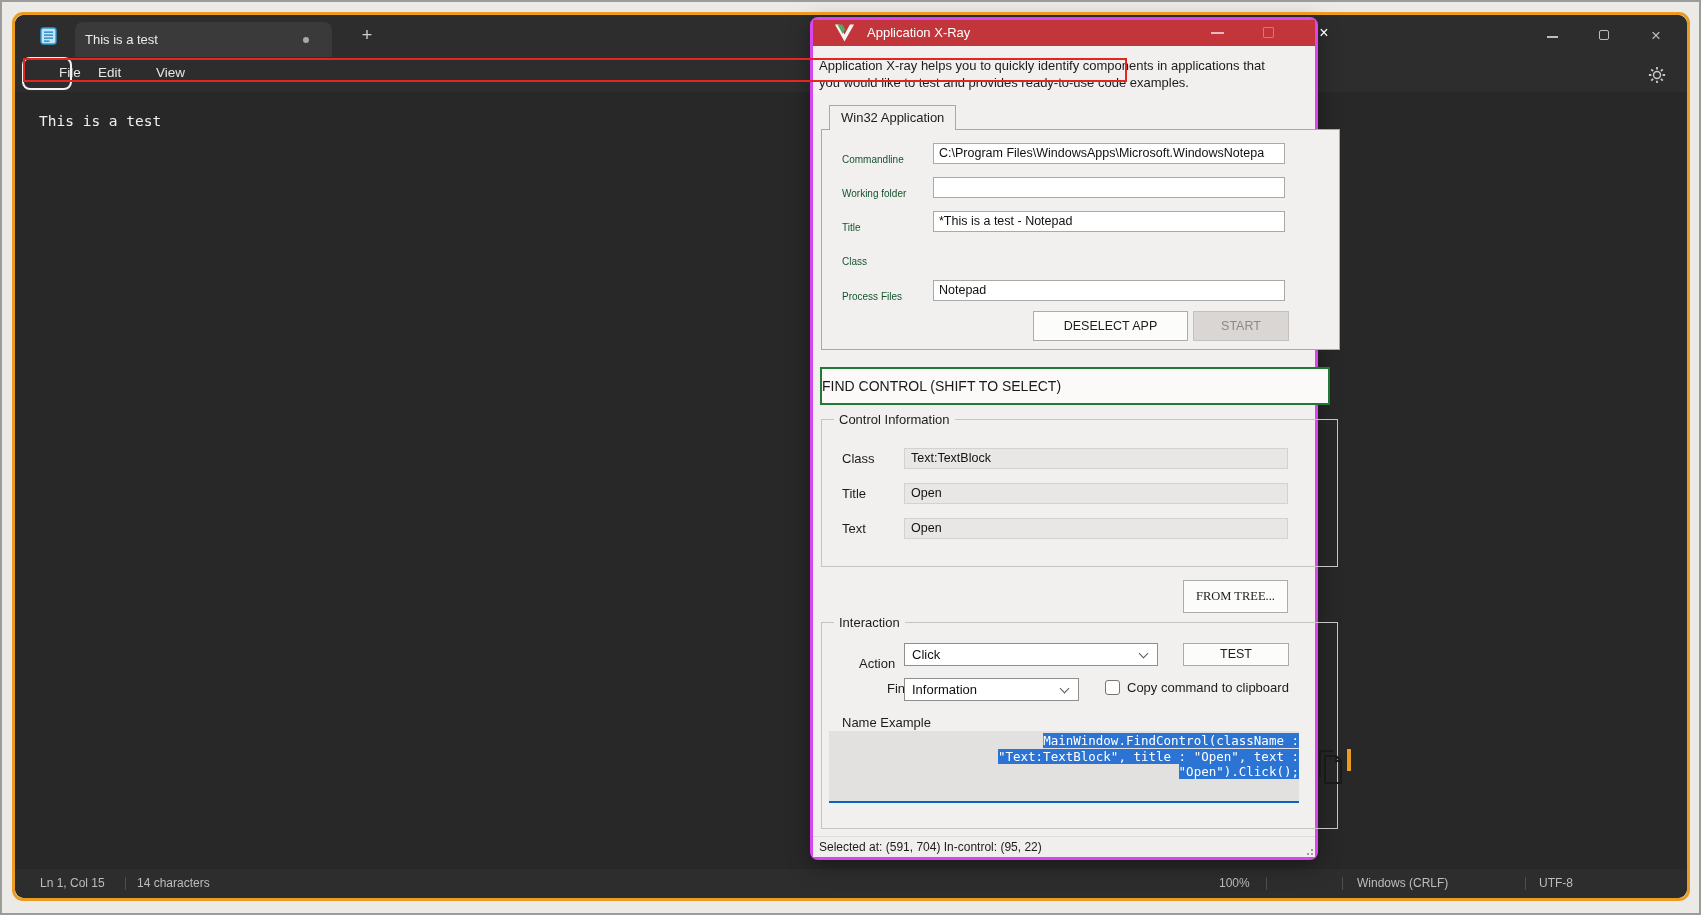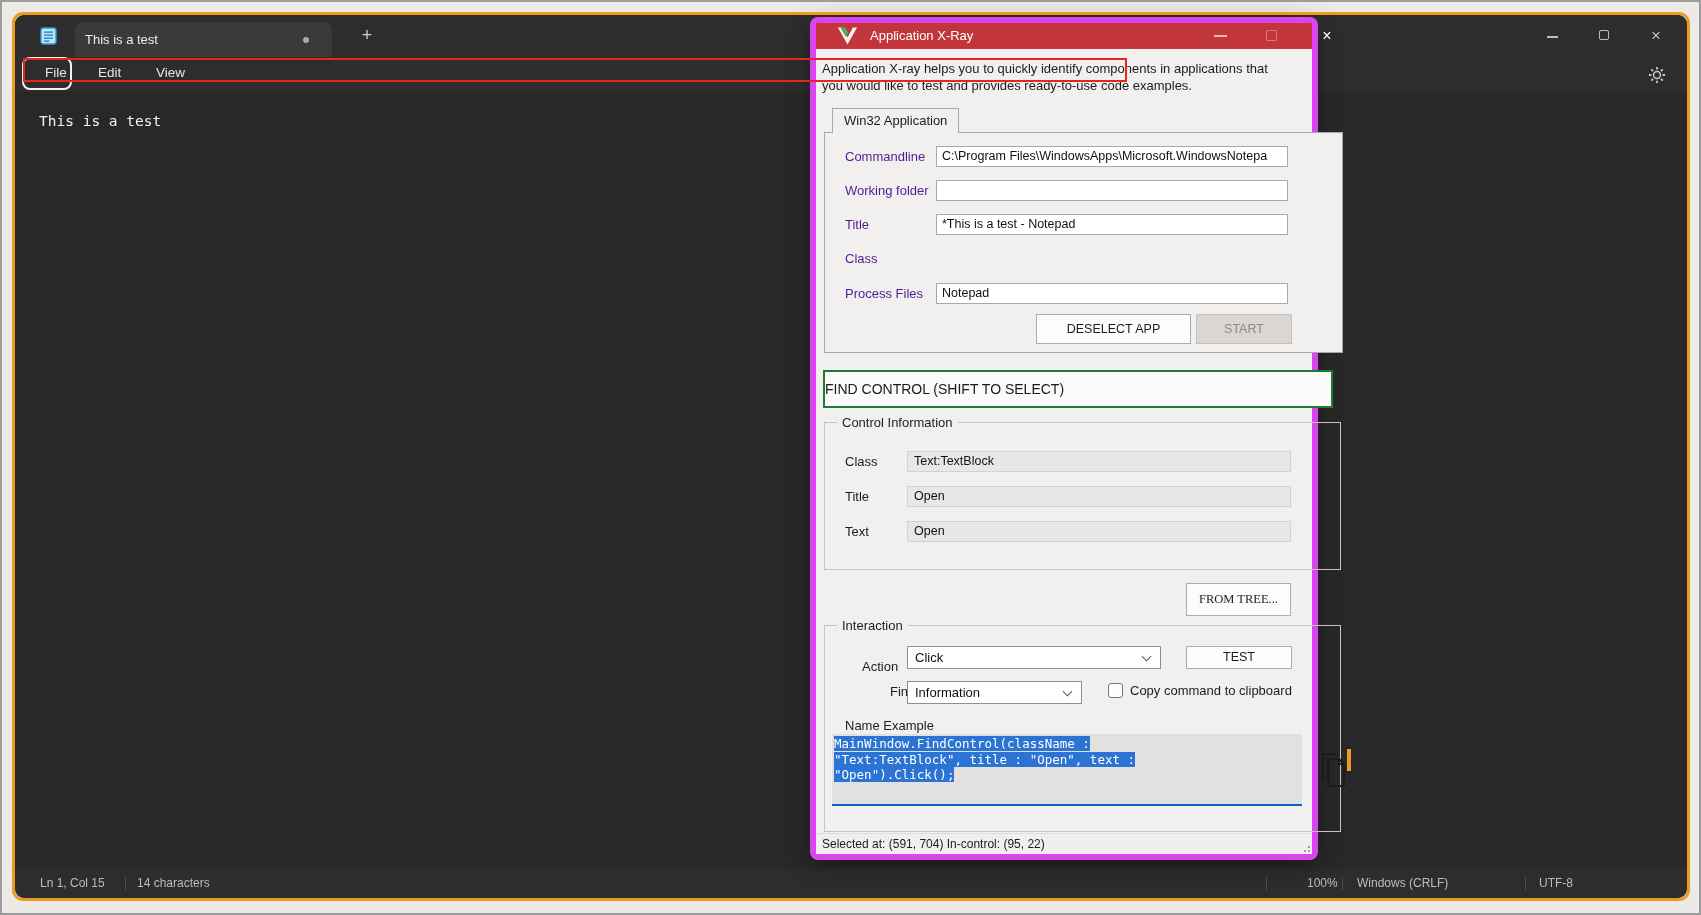--- a/index.html
+++ b/index.html
@@ -38,37 +38,37 @@
     border:3px solid #E99C21; border-radius:11px; z-index:50; pointer-events:none; }
   .annot-white-ring { position:absolute; left:20px; top:55px; width:50px; height:33px;
     border:2px solid #F2F2F2; border-radius:8px; z-index:51; pointer-events:none; }
   .annot-red-rect { position:absolute; left:21px; top:56px; width:1104px; height:24px;
     border:2px solid #E3261F; z-index:52; pointer-events:none; }
   .annot-orange-tick { position:absolute; left:1345px; top:747px; width:4px; height:22px;
     background:#E99C21; z-index:53; pointer-events:none; }
 
   
   .xr-window { position:absolute; left:808px; top:15px; width:508px; height:843px;
-    background:#F2F0EE; border:6px solid #d946ef; border-radius:8px; z-index:10;
+    background:#F2F0EE; border:3px solid #d946ef; border-radius:8px; z-index:10;
     box-shadow:0 6px 22px rgba(0,0,0,0.35); }
   .xr-titlebar { position:absolute; left:0; top:0; right:0; height:26px; background:#C2353B; }
   .xr-logo { position:absolute; left:21px; top:3px; width:21px; height:20px; }
   .xr-title { position:absolute; left:54px; top:5px; font-size:13px; color:#FFFFFF; }
   .xr-min { position:absolute; left:398px; top:12px; width:13px; height:2px; background:#E9B9BB; }
   .xr-max { position:absolute; left:450px; top:7px; width:11px; height:11px; border:1.5px solid #D4787C; border-radius:1px; }
   .xr-cls { position:absolute; left:500px; top:2px; width:22px; height:22px; color:#FFFFFF; font-size:16px;
     text-align:center; line-height:22px; }
   .xr-desc { position:absolute; left:6px; top:38px; width:505px; font-size:13px; line-height:16.5px; color:#1C1C1C; }
 
   .xr-tab-label { position:absolute; left:16px; top:85px; height:25px; padding:4px 11px 0 11px;
     background:#F2F0EE; border:1px solid #A8A8A8; border-bottom:none; font-size:13px; color:#1C1C1C; z-index:2; }
   .xr-tabpage { position:absolute; left:8px; top:109px; width:519px; height:221px;
     border:1px solid #A8A8A8; background:#F2F0EE; }
   .xr-row { position:absolute; left:0; width:100%; height:21px; }
-  .xr-row-label { position:absolute; left:20px; top:3px; font-size:13px; color:#4c1d95; white-space:nowrap; }
+  .xr-row-label { position:absolute; left:20px; top:11px; font-size:10px; color:#14532d; white-space:nowrap; }
   .xr-field { position:absolute; left:111px; width:352px; height:21px; background:#FFFFFF;
     border:1px solid #A9A9A9; font-size:12.5px; color:#111; padding:2px 4px 13px 5px;
     white-space:nowrap; overflow:hidden; }
   .xr-btnrow { position:absolute; top:181px; left:0; width:100%; height:30px; }
   .btn { background:#FCFCFB; border:1px solid #ACACAC; font-size:12.5px; color:#1C1C1C;
     text-align:center; position:absolute; }
   .xr-btn-deselect { left:211px; top:0; width:155px; height:30px; line-height:28px; }
   .xr-btn-start { left:371px; top:0; width:96px; height:30px; line-height:28px;
     background:#D9D6D3; border-color:#C4C1BE; color:#8A8A8A; }
   .xr-findcontrol { position:absolute; left:7px; top:347px; width:510px; height:38px;
@@ -89,21 +89,21 @@
   .xr-select { position:absolute; left:82px; height:23px; background:#FFFFFF; border:1px solid #8F8F8F;
     font-size:13px; color:#111; padding:3px 4px 0 7px; }
   .chev { position:absolute; width:7px; height:7px; border-right:1.5px solid #5A5A5A;
     border-bottom:1.5px solid #5A5A5A; transform:rotate(45deg); top:6px; }
   .xr-test { left:361px; top:20px; width:106px; height:23px; line-height:21px; }
   .xr-checkbox { position:absolute; left:283px; top:57px; width:15px; height:15px; background:#FDFDFD;
     border:1px solid #767676; border-radius:3px; }
   .xr-check-label { position:absolute; left:305px; top:57px; font-size:13px; color:#1C1C1C; }
   .xr-code-label { position:absolute; left:20px; top:92px; font-size:13px; color:#1C1C1C; }
   .xr-codearea { position:absolute; left:7px; top:108px; width:470px; height:72px; background:#E3E1DF;
-    border-bottom:2px solid #0B62C0; padding:2px 0 0 2px; overflow:hidden; }
+    border-bottom:2px solid #0B62C0; padding:2px 0 0 2px; overflow:hidden;text-align:right; }
   .xr-codearea pre { font-family:"DejaVu Sans Mono", monospace; font-size:12.5px; line-height:15.5px; }
   .xr-codearea pre span { background:#2B74D4; color:#FFFFFF; }
   .xr-copy { position:absolute; left:491px; top:124px; width:32px; height:40px; }
 
   .xr-statusbar { position:absolute; left:0; right:0; bottom:0; height:21px; background:#F1EFED;
     border-top:1px solid #DFDDDB; font-size:12px; color:#1C1C1C; }
   .xr-status-text { position:absolute; left:6px; top:3px; }
   .xr-grip { position:absolute; right:2px; bottom:2px; width:10px; height:10px; }
   .xr-grip i { position:absolute; width:2px; height:2px; background:#9B9B9B; }
 </style>
@@ -128,21 +128,21 @@
         <span class="np-tab-dot"></span>
       </div>
       <div class="np-newtab">+</div>
 
       <div class="np-ctl min" style="left:1525px;"><span></span></div>
       <div class="np-ctl max" style="left:1577px;"><span></span></div>
       <div class="np-ctl cls" style="left:1629px;">×</div>
     </div>
 
     <div class="np-menubar">
-      <span class="np-menu-item" style="left:30px;">File</span>
+      <span class="np-menu-item" style="left:44px;">File</span>
       <span class="np-menu-item" style="left:83px;">Edit</span>
       <span class="np-menu-item" style="left:141px;">View</span>
       <svg class="np-gear" viewBox="0 0 16 16" fill="none" stroke="#C9C9C9" stroke-width="1.3">
         <circle cx="8" cy="8" r="3.1"></circle>
         <g stroke-width="1.6">
           <line x1="8" y1="0.8" x2="8" y2="3"></line>
             <line x1="8" y1="13" x2="8" y2="15.2"></line>
           <line x1="0.8" y1="8" x2="3" y2="8"></line>
             <line x1="13" y1="8" x2="15.2" y2="8"></line>
           <line x1="2.9" y1="2.9" x2="4.5" y2="4.5"></line>
@@ -155,21 +155,21 @@
 
     <div class="np-editor">
       <span class="np-editor-text">This is a test</span>
     </div>
 
     <div class="np-statusbar">
       <span class="np-status-item" style="left:25px;">Ln 1, Col 15</span>
       <span class="np-divider" style="left:110px;"></span>
       <span class="np-status-item" style="left:122px;">14 characters</span>
       <span class="np-divider" style="left:1251px;"></span>
-      <span class="np-status-item" style="left:1292px;">100%</span>
+      <span class="np-status-item" style="left:1204px;">100%</span>
       <span class="np-divider" style="left:1327px;"></span>
       <span class="np-status-item" style="left:1342px;">Windows (CRLF)</span>
       <span class="np-divider" style="left:1510px;"></span>
       <span class="np-status-item" style="left:1524px;">UTF-8</span>
     </div>
   </div>
 
   <div class="xr-window">
 
     <div class="xr-titlebar">

